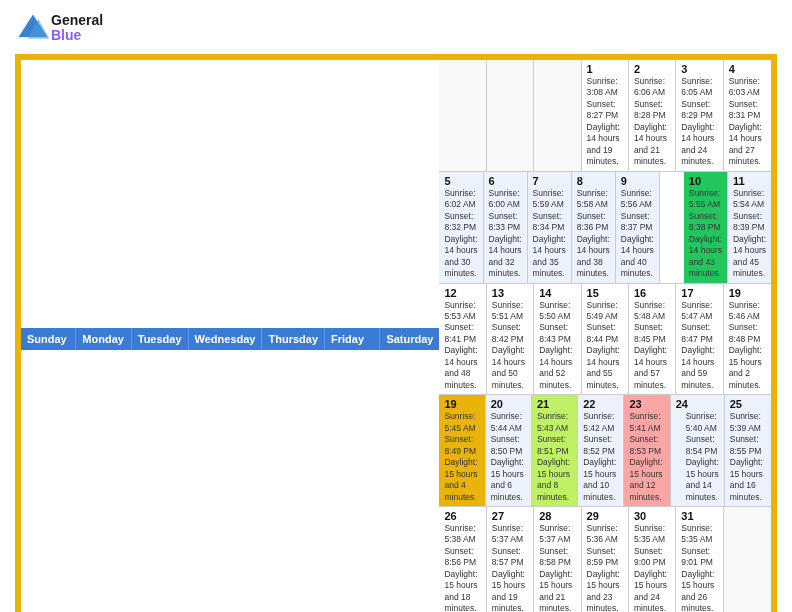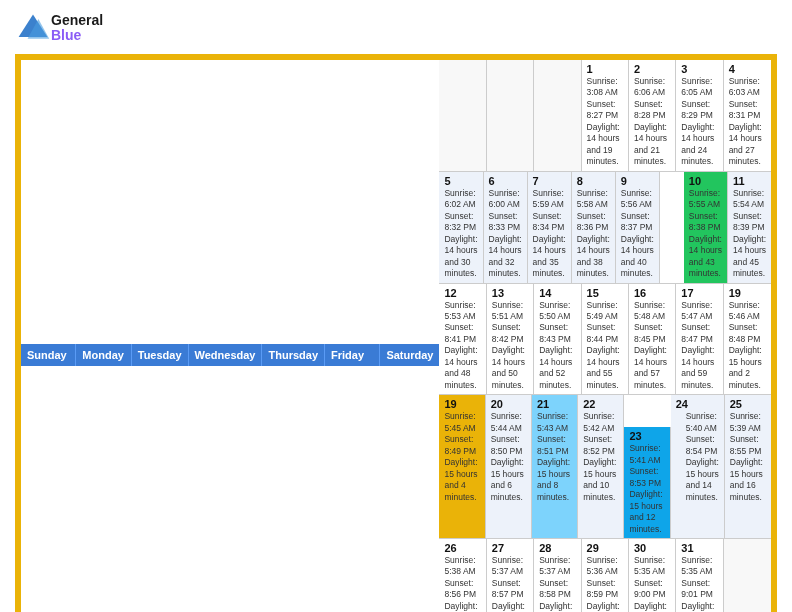--- a/index.html
+++ b/index.html
@@ -286,35 +286,35 @@
 Daylight: 15 hours
 and 4 minutes.</div>
           </div>
           <div class="cal-cell alt-row" style="background: rgb(237, 242, 250);">
             <span class="day-num">20</span>
             <div class="cell-info" style="white-space: pre-line;">Sunrise: 5:44 AM
 Sunset: 8:50 PM
 Daylight: 15 hours
 and 6 minutes.</div>
           </div>
-          <div class="cal-cell alt-row" style="background: #7dd3fc;">
+          <div class="cal-cell alt-row" style="background: #bef264;">
             <span class="day-num">21</span>
             <div class="cell-info" style="white-space: pre-line;">Sunrise: 5:43 AM
 Sunset: 8:51 PM
 Daylight: 15 hours
 and 8 minutes.</div>
           </div>
           <div class="cal-cell alt-row" style="background: rgb(237, 242, 250);">
             <span class="day-num">22</span>
             <div class="cell-info" style="white-space: pre-line;">Sunrise: 5:42 AM
 Sunset: 8:52 PM
 Daylight: 15 hours
 and 10 minutes.</div>
           </div>
-          <div class="cal-cell alt-row" style="background: #0ea5e9; margin-top: 32px;">
+          <div class="cal-cell alt-row" style="background: #fca5a5;">
             <span class="day-num">23</span>
             <div class="cell-info" style="white-space: pre-line;">Sunrise: 5:41 AM
 Sunset: 8:53 PM
 Daylight: 15 hours
 and 12 minutes.</div>
           </div>
           <div class="cal-cell alt-row" style="background: rgb(237, 242, 250);">
             <span class="day-num">24</span>
             <div class="cell-info" style="white-space: pre-line; margin-left: 10px;">Sunrise: 5:40 AM
 Sunset: 8:54 PM

